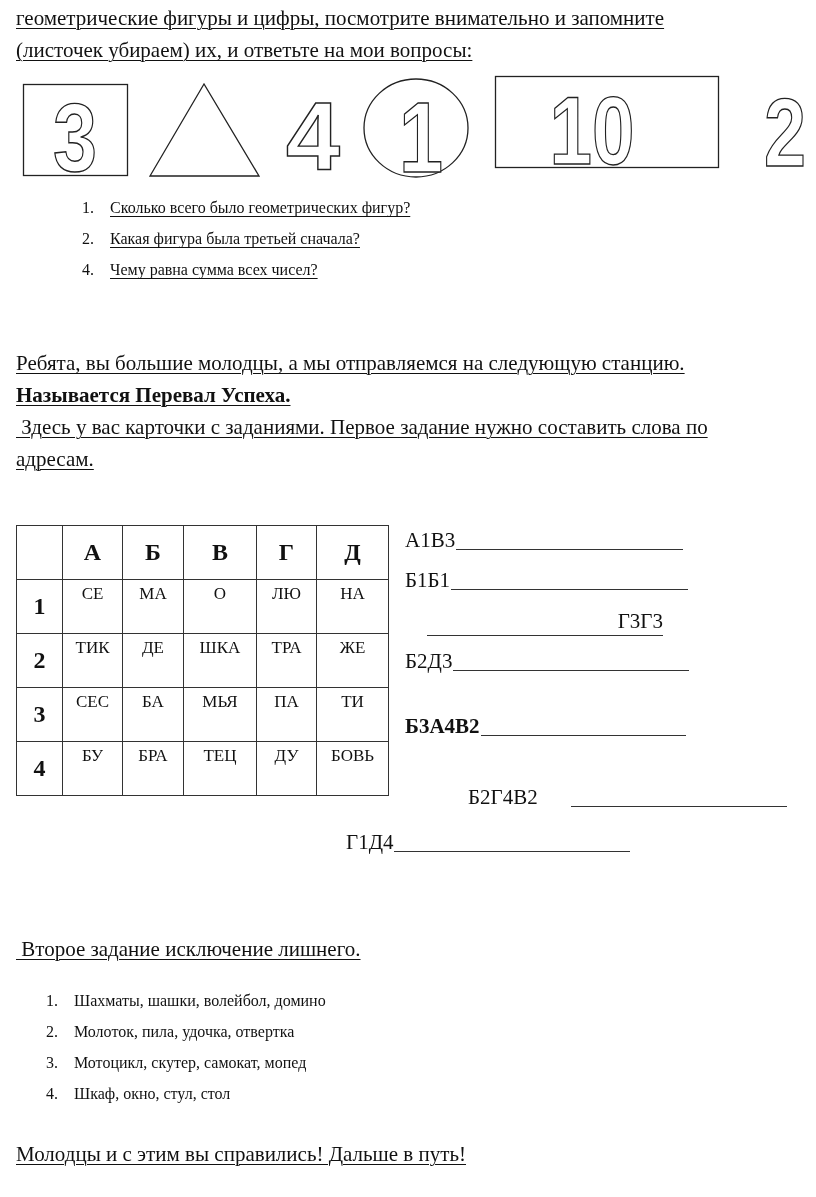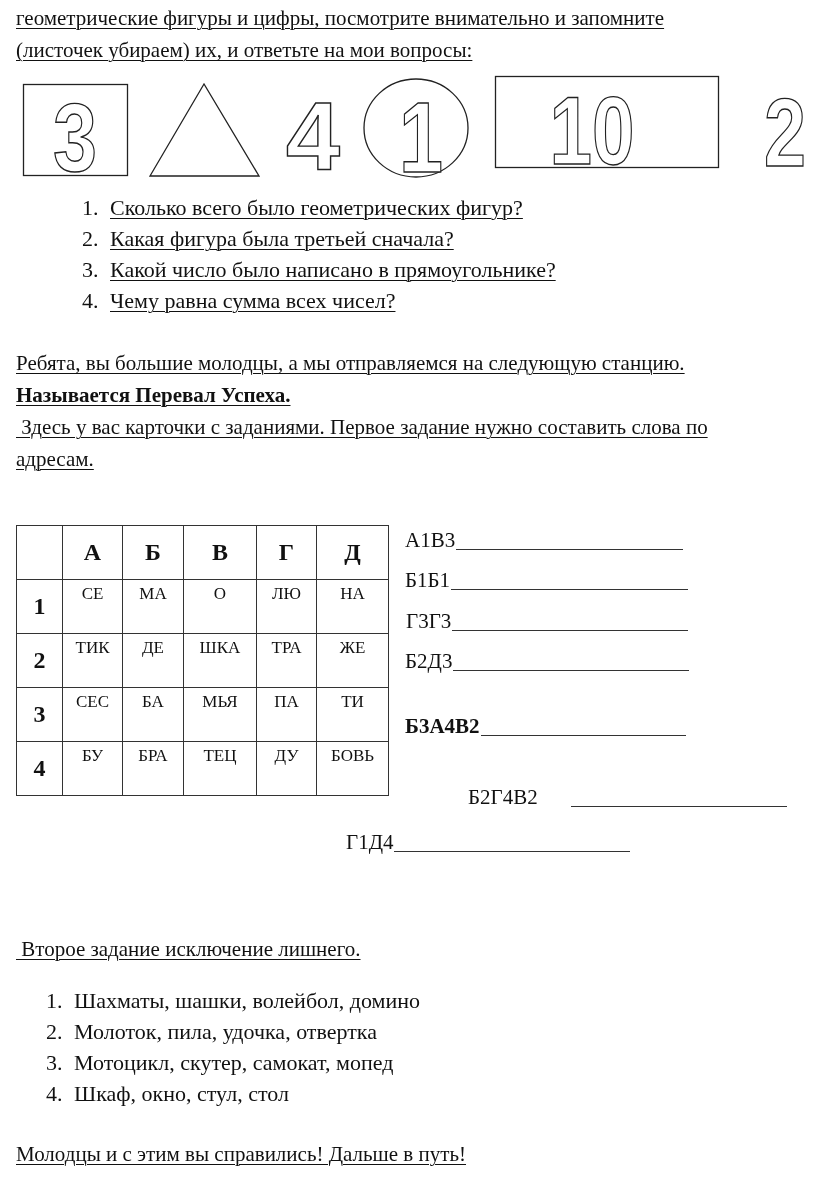--- a/index.html
+++ b/index.html
@@ -2,21 +2,21 @@
 <html><head>
 <meta charset="utf-8">
 <style>
   html, body { margin:0; padding:0; background:#ffffff; }
   body { width:816px; height:1197px; position:relative; overflow:hidden;
          font-family:"Liberation Serif", serif; color:#111; }
   .abs { position:absolute; white-space:nowrap; }
   .t { font-size:21px; line-height:26px; text-decoration:underline; text-decoration-thickness:1px; text-underline-offset:3px; }
   .bold { font-weight:bold; }
   .num-list { position:absolute; left:82px; margin:0; padding:0; list-style:none; }
-  .num-list li { font-size:22px; line-height:31px; height:31px; white-space:nowrap; }
+  .num-list li { font-size:16px; line-height:31px; height:31px; white-space:nowrap; }
   .num-list .n { display:inline-block; width:28px; }
   .num-list .u { text-decoration:underline; text-decoration-thickness:1px; text-underline-offset:3px; }
   svg.shapes { position:absolute; left:0; top:70px; }
   .outline-digit { font-family:"Liberation Sans", sans-serif; font-weight:bold; fill:#ffffff; stroke:#222; stroke-width:1.4px; }
   table.grid { position:absolute; left:16px; top:525px; border-collapse:collapse; }
   table.grid td { border:1px solid #333; vertical-align:top; text-align:center; padding:0; font-size:17px; }
   table.grid td.hd { font-size:24px; font-weight:bold; vertical-align:middle; }
   table.grid td.rh { font-size:24px; font-weight:bold; vertical-align:middle; }
   table.grid td.cell { padding-top:4px; }
   .addr { position:absolute; font-size:21px; white-space:nowrap; display:flex; align-items:flex-end; }
@@ -48,21 +48,20 @@
     <text class="outline-digit" x="592" y="164" font-size="96" text-anchor="middle" textLength="85" lengthAdjust="spacingAndGlyphs">10</text>
   </g>
   <g>
     <text class="outline-digit" x="785" y="166" font-size="96" text-anchor="middle" textLength="42" lengthAdjust="spacingAndGlyphs">2</text>
   </g>
 </svg>
 
 <ol class="num-list" style="top:192px;">
   <li><span class="n">1.</span><span class="u">Сколько всего было геометрических фигур?</span></li>
   <li><span class="n">2.</span><span class="u">Какая фигура была  третьей сначала?</span></li>
-  <li><span class="n">3.</span><span class="u">Какой число было написано в прямоугольнике?</span></li>
   <li><span class="n">4.</span><span class="u">Чему равна сумма всех чисел?</span></li>
 </ol>
 
 <div class="abs t" style="left:16px; top:350px;">Ребята, вы большие молодцы, а мы отправляемся на следующую станцию.</div>
 <div class="abs t bold" style="left:16px; top:382px;">Называется Перевал Успеха.</div>
 <div class="abs t" style="left:16px; top:414px; white-space:pre;"> Здесь у вас карточки с заданиями. Первое задание нужно составить слова по</div>
 <div class="abs t" style="left:16px; top:446px;">адресам.</div>
 
 <table class="grid">
   <colgroup>
@@ -118,21 +117,21 @@
   </table>
 
 <div class="addr" style="left:405px; top:528px;">
   <span>А1В3</span>
   <span class="line" style="width:227px;"></span>
 </div>
 <div class="addr" style="left:405px; top:568px;">
   <span>Б1Б1</span>
   <span class="line" style="width:237px;"></span>
 </div>
-<div class="addr" style="left:406px; top:609px;">
+<div class="addr" style="left:426px; top:609px;flex-direction:column;">
   <span>Г3Г3</span>
   <span class="line" style="width:236px;"></span>
 </div>
 <div class="addr" style="left:405px; top:649px;text-align:right;">
   <span>Б2Д3</span>
   <span class="line" style="width:236px;"></span>
 </div>
 <div class="addr" style="left:405px; top:714px;font-weight:bold;">
   <span>Б3А4В2</span>
   <span class="line" style="width:205px;"></span>

